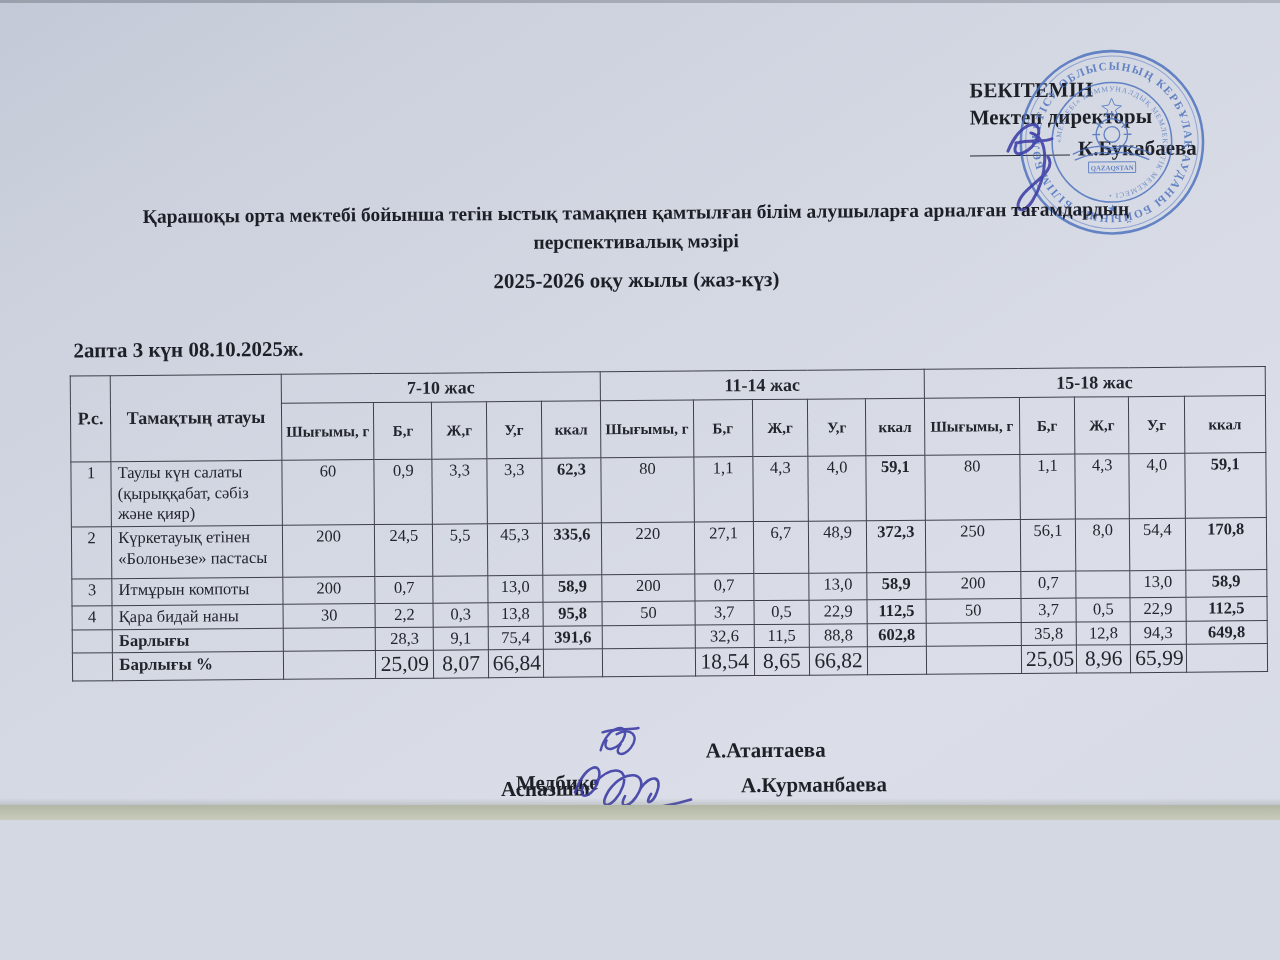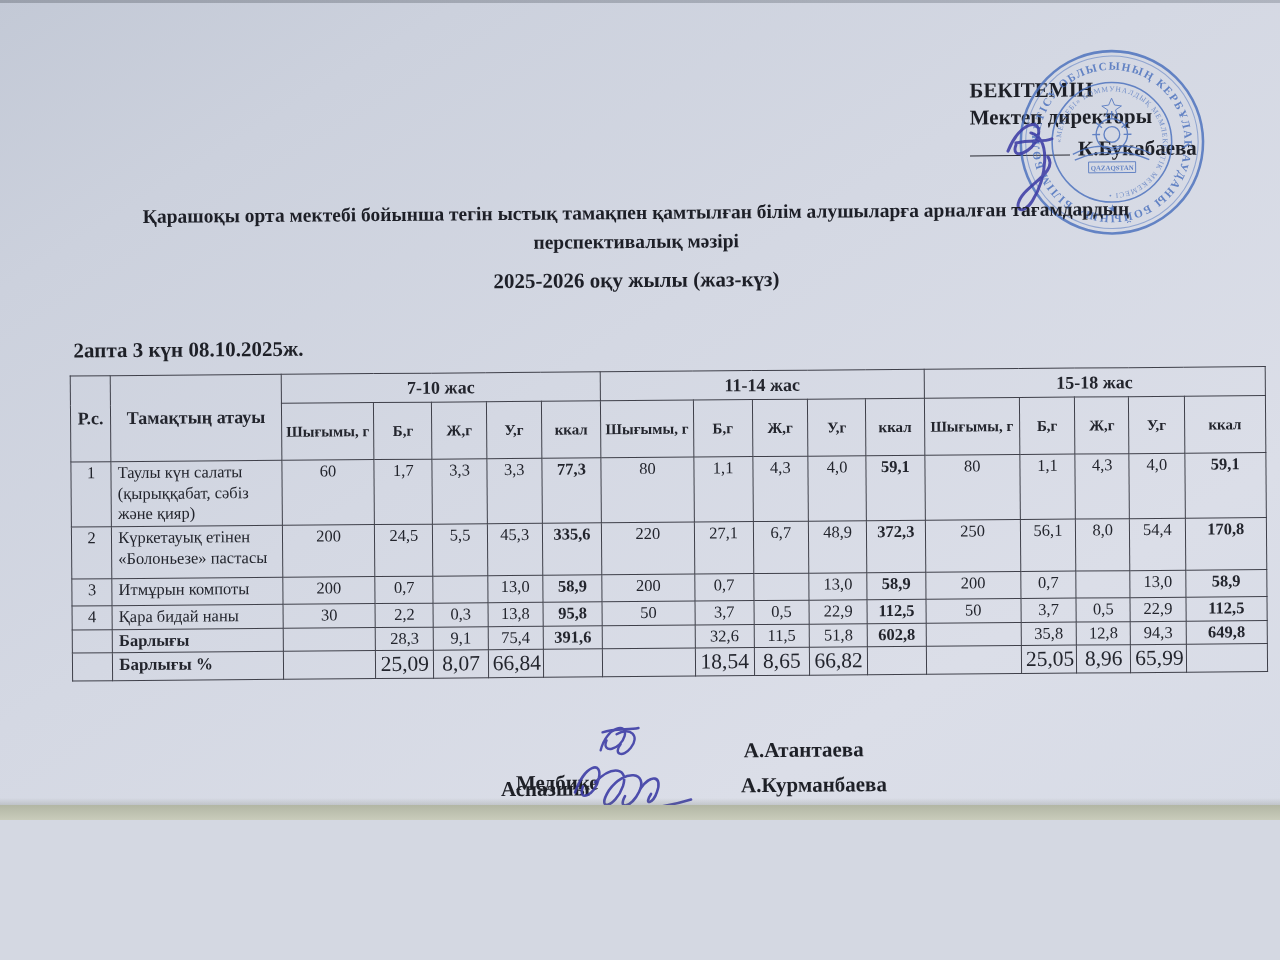--- a/index.html
+++ b/index.html
@@ -160,24 +160,24 @@
         <th>Шығымы, г</th>
             <th>Б,г</th>
             <th>Ж,г</th>
             <th>У,г</th>
             <th>ккал</th>
       </tr>
       <tr class="r1">
         <td>1</td>
         <td class="name">Таулы күн салаты (қырыққабат, сәбіз және қияр)</td>
         <td>60</td>
-            <td>1,7</td>
+            <td>0,9</td>
             <td>3,3</td>
             <td>3,3</td>
-            <td class="k">77,3</td>
+            <td class="k">62,3</td>
         <td>80</td>
             <td>1,1</td>
             <td>4,3</td>
             <td>4,0</td>
             <td class="k">59,1</td>
         <td>80</td>
             <td>1,1</td>
             <td>4,3</td>
             <td>4,0</td>
             <td class="k">59,1</td>
@@ -243,21 +243,21 @@
         <td></td>
         <td class="name b">Барлығы</td>
         <td></td>
             <td>28,3</td>
             <td>9,1</td>
             <td>75,4</td>
             <td class="k">391,6</td>
         <td></td>
             <td>32,6</td>
             <td>11,5</td>
-            <td>51,8</td>
+            <td>88,8</td>
             <td class="k">602,8</td>
         <td></td>
             <td>35,8</td>
             <td>12,8</td>
             <td>94,3</td>
             <td class="k">649,8</td>
       </tr>
       <tr class="prow">
         <td></td>
         <td class="name b">Барлығы %</td>
@@ -275,21 +275,21 @@
             <td>25,05</td>
             <td>8,96</td>
             <td>65,99</td>
             <td></td>
       </tr>
     </tbody>
       </table>
 
     <div class="signs">
       <span style="left:513px;top:770px">Медбике</span>
-      <span style="left:741px;top:739px">А.Атантаева</span>
+      <span style="left:703px;top:739px">А.Атантаева</span>
       <span style="left:498px;top:776px">Аспазшы</span>
       <span style="left:738px;top:774px">А.Курманбаева</span>
     </div>
 
     <svg class="med-sign" viewBox="0 0 70 52">
       <g fill="none" stroke="#3e3ea6" stroke-width="2.4" stroke-linecap="round">
         <path d="M12 34 C18 10 40 6 36 20 C32 34 12 38 18 24"></path>
         <path d="M28 18 C42 10 52 20 42 32 C34 42 24 38 32 28"></path>
         <path d="M14 16 C26 12 40 14 50 12"></path>
       </g>

